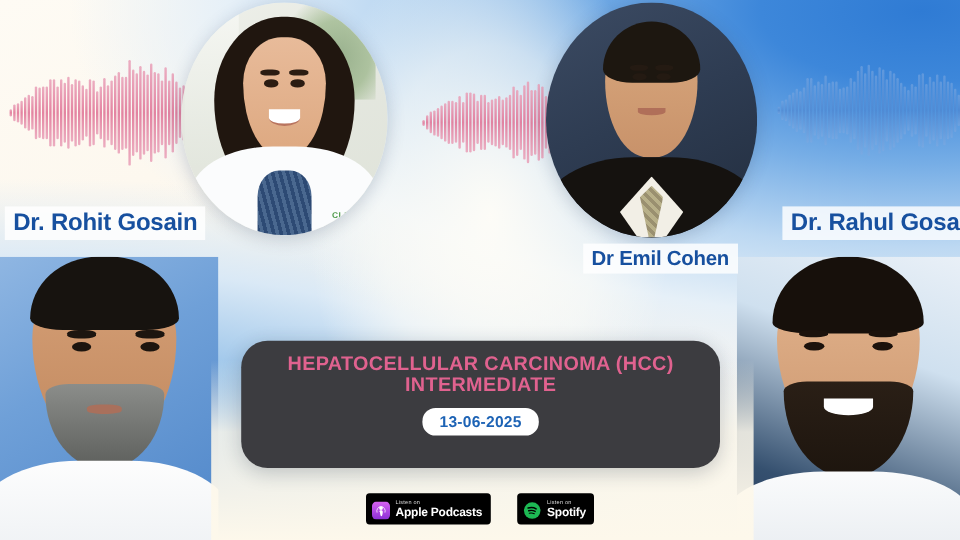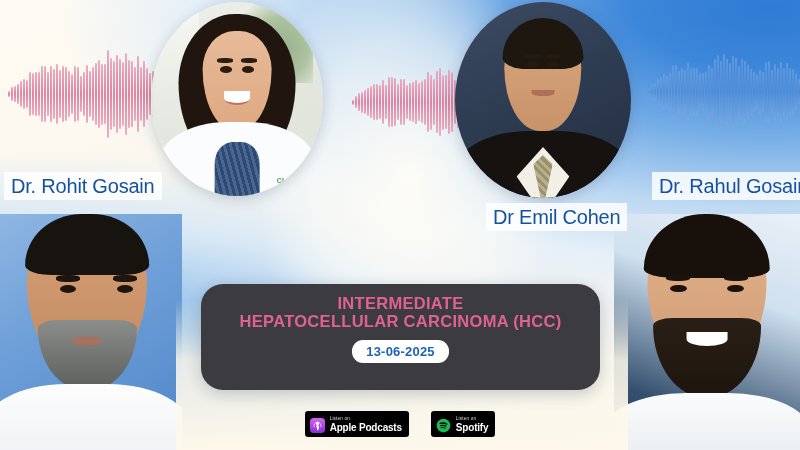--- a/index.html
+++ b/index.html
@@ -142,30 +142,30 @@
   .rahul-smile { position:absolute; left:50%; top:50%; width:22%; height:6%; transform:translateX(-50%);
      background:#fff; border-radius:0 0 50% 50%; }
   .rahul-shirt { position:absolute; left:50%; bottom:-6%; width:112%; height:30%; transform:translateX(-50%);
      background:linear-gradient(180deg,#fafbfc,#e9edf1); border-radius:40% 40% 0 0 / 56% 56% 0 0; }
 
   
   .name-tag {
     position:absolute;
     background:rgba(255,255,255,.82);
     color:#17509f;
-    font-weight:400;
+    font-weight:700;
     white-space:nowrap;
     line-height:1;
     padding:4px 7px;
     letter-spacing:-.2px;
   }
   #name-rohit { left:4px;   top:172px; font-size:20px; }
   #name-rahul { left:652px; top:172px; font-size:20px; }
   #name-maria { left:190px; top:203px; font-size:17px; }
-  #name-emil  { left:486px; top:203px; font-size:20px;text-align:right; }
+  #name-emil  { left:486px; top:203px; font-size:17px;text-align:right; }
 
   
   #title-card {
     position:absolute; left:201px; top:284px; width:399px; height:106px;
     background:#3c3c40; border-radius:22px;
     box-shadow:0 4px 16px rgba(25,35,55,.22);
     display:flex; flex-direction:column; align-items:center;
     padding-top:11px;
   }
   .title-pink {
@@ -459,22 +459,22 @@
     <div class="rahul-shirt"></div>
   </div>
 
   <div class="cream-wash"></div>
 
   <div class="name-tag" id="name-rohit">Dr. Rohit Gosain</div>
   <div class="name-tag" id="name-emil">Dr Emil Cohen</div>
   <div class="name-tag" id="name-rahul">Dr. Rahul Gosain</div>
 
   <div id="title-card">
+    <div class="title-pink">HEPATOCELLULAR CARCINOMA (HCC)</div>
     <div class="title-pink">INTERMEDIATE</div>
-    <div class="title-pink">HEPATOCELLULAR CARCINOMA (HCC)</div>
     <div id="pill-row">
       <div class="pill">13-06-2025</div>
     </div>
   </div>
 
   <div id="badge-row">
 
     <a class="badge">
       <svg class="badge-ico" viewBox="0 0 24 24">
         <defs>

